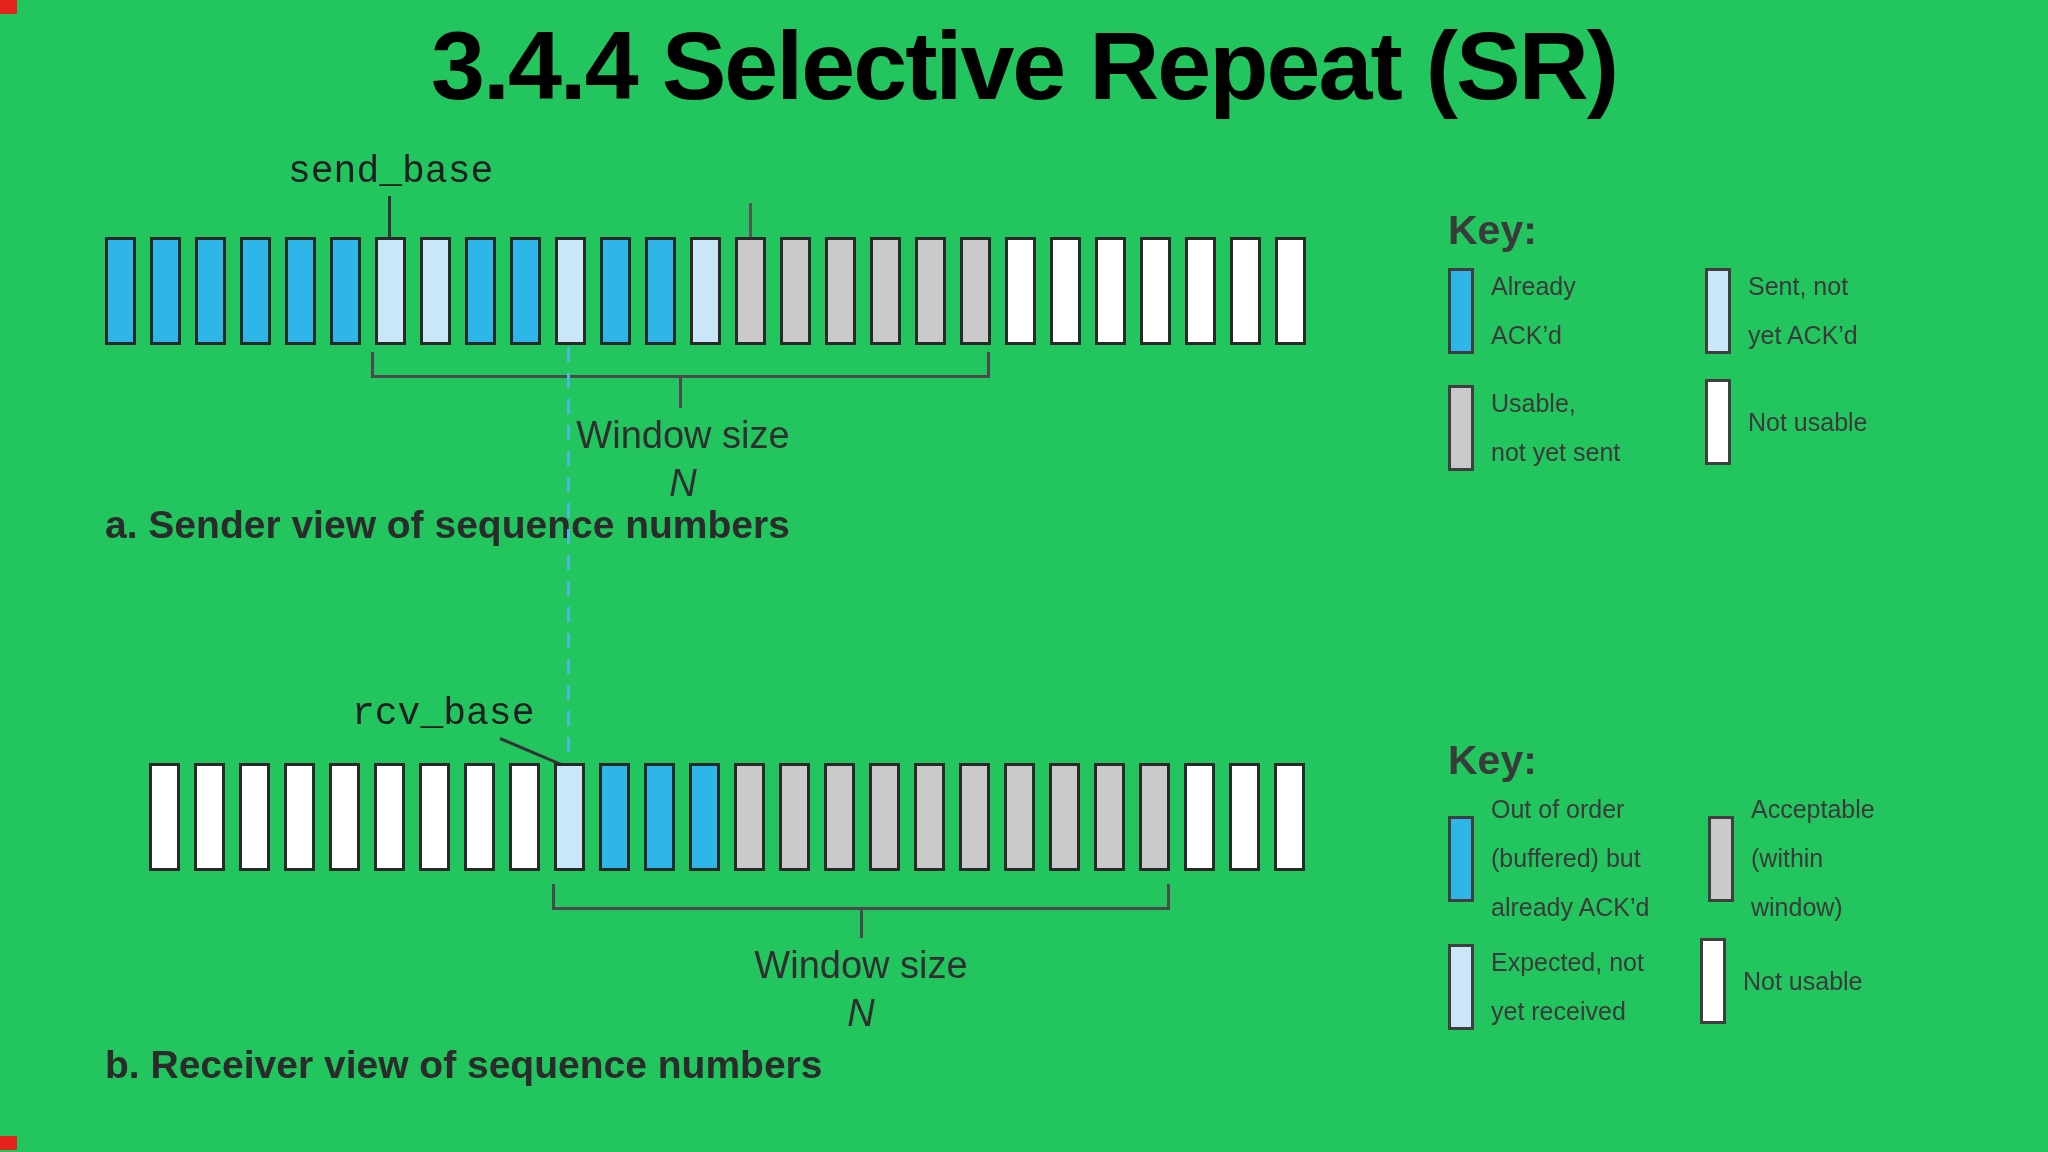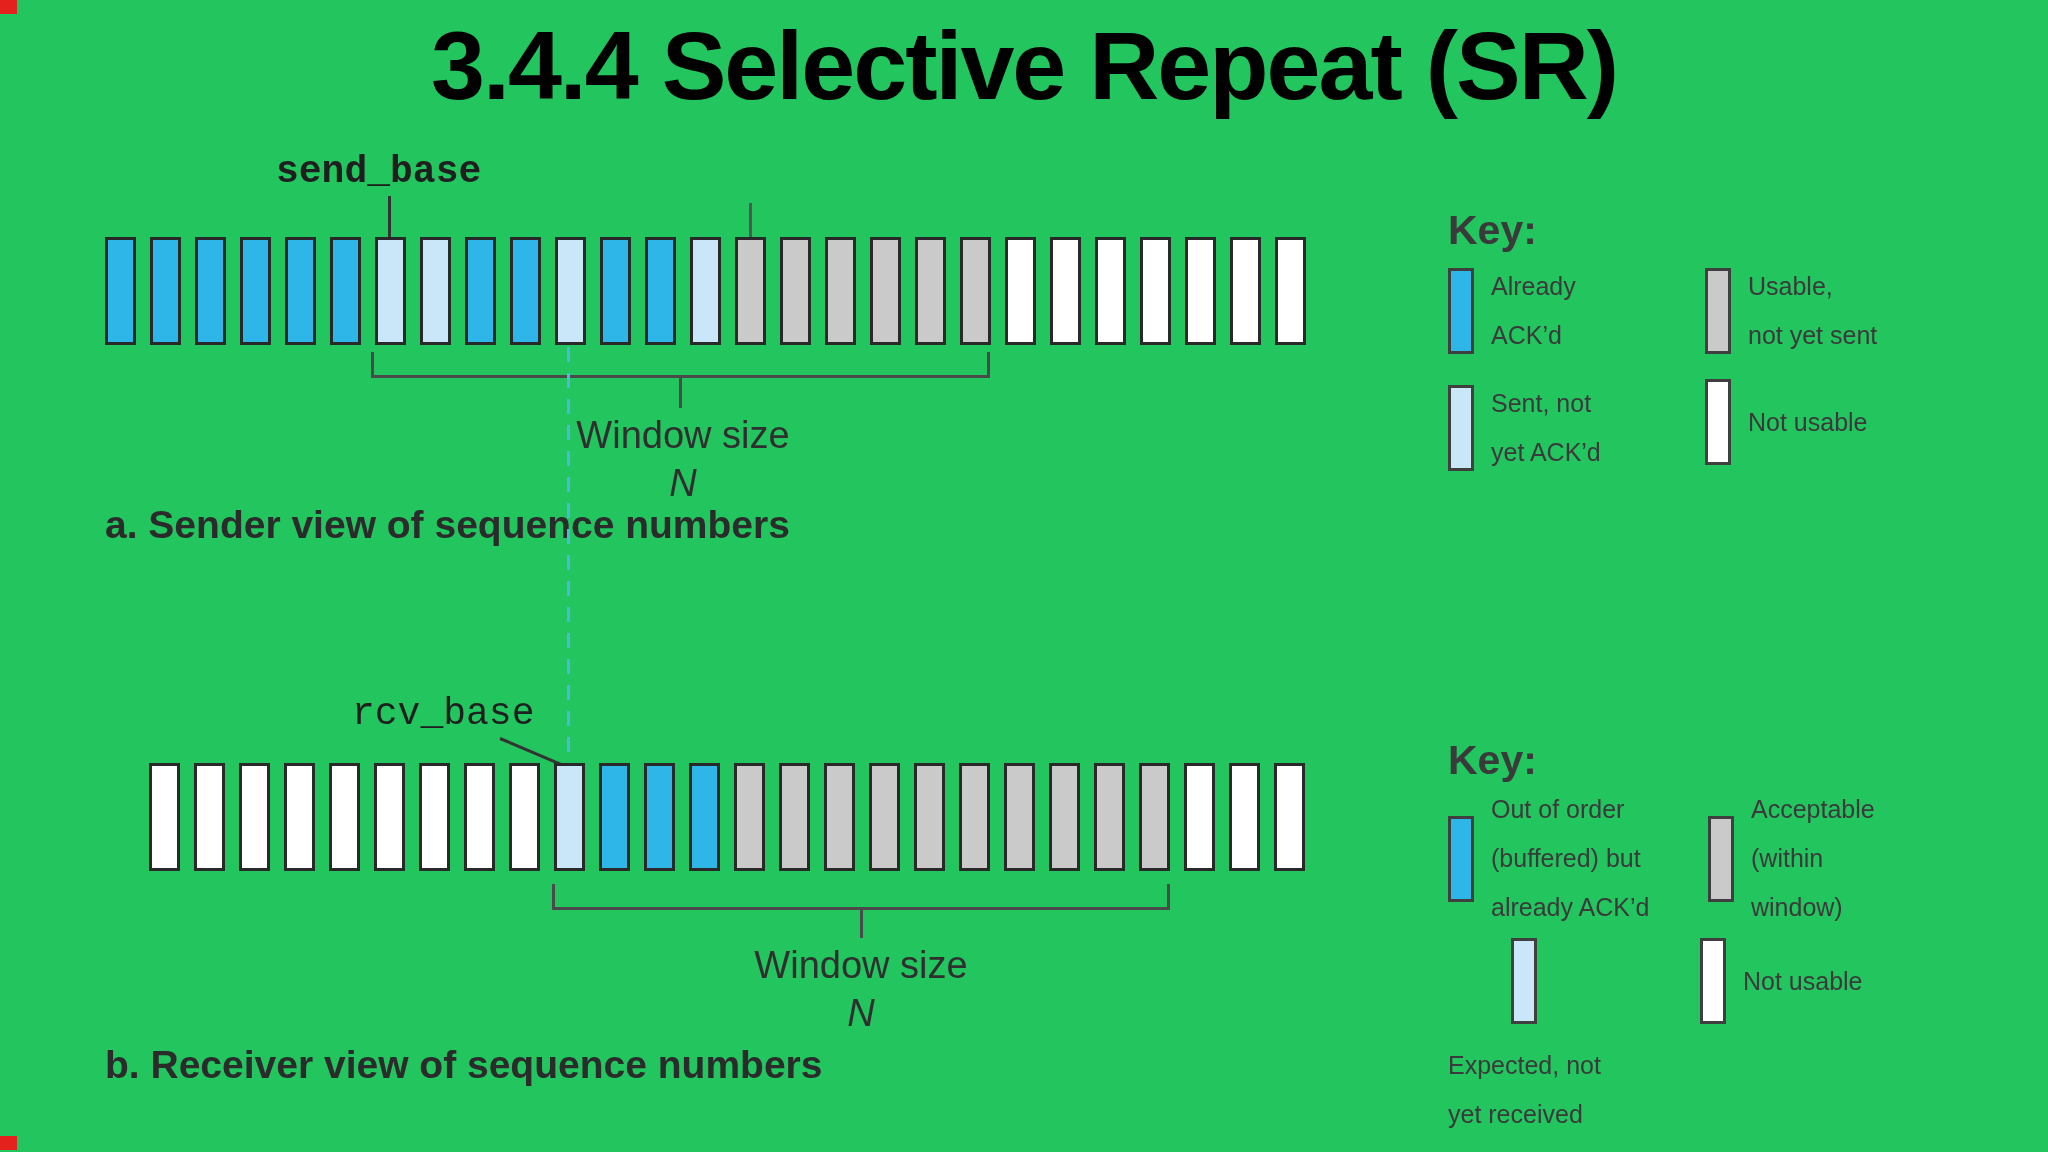--- a/index.html
+++ b/index.html
@@ -8,21 +8,21 @@
   
   .corner{position:absolute;left:0;width:17px;height:14px;background:var(--c-marker);}
   #corner-top{top:0;}
   #corner-bottom{top:1136px;}
   
   #title{position:absolute;top:10px;left:0;width:100%;text-align:center;
          font-size:97px;font-weight:800;color:#000;letter-spacing:-2px;}
   
   .mono-label{position:absolute;font-family:"Liberation Mono","DejaVu Sans Mono",monospace;
               font-size:38px;font-weight:500;color:#1f1f1f;white-space:nowrap;}
-  #send-base-label{left:276px;top:150px;font-weight:bold;}
+  #send-base-label{left:288px;top:150px;}
   #nextseqnum-label{left:640px;top:150px;}
   #rcv-base-label{left:352px;top:692px;}
   
   .pline{position:absolute;width:3px;background:#555;}
   #send-base-line{left:388px;top:196px;height:41px;background:#333;}
   #nextseqnum-line{left:749px;top:203px;height:34px;}
   #rcv-base-line{position:absolute;left:500px;top:737px;width:68px;height:3px;background:#333;
                  transform-origin:0 50%;transform:rotate(23deg);}
   
   .boxrow{position:absolute;display:flex;gap:14px;}
@@ -61,21 +61,21 @@
   .key-title{position:absolute;left:0;top:0;font-size:41px;font-weight:650;color:#3a3a3a;}
   .kentry{position:absolute;display:flex;align-items:center;gap:17px;}
   .swatch{width:26px;height:86px;box-sizing:border-box;border:3px solid #3f3f3f;flex:0 0 auto;}
   .klabel{font-size:25px;line-height:49px;color:#3a3a3a;white-space:pre-line;}
   #key-top .kentry:nth-of-type(2){left:0;top:55px;}
   #key-top .kentry:nth-of-type(3){left:257px;top:55px;}
   #key-top .kentry:nth-of-type(4){left:0;top:172px;}
   #key-top .kentry:nth-of-type(5){left:257px;top:172px;}
   #key-bottom .kentry:nth-of-type(2){left:0;top:48px;}
   #key-bottom .kentry:nth-of-type(3){left:260px;top:48px;}
-  #key-bottom .kentry:nth-of-type(4){left:0;top:201px;flex-direction:column;}
+  #key-bottom .kentry:nth-of-type(4){left:0;top:201px;}
   #key-bottom .kentry:nth-of-type(5){left:252px;top:201px;}
 </style>
 </head>
 <body>
 
 <div id="stage">
   <div class="corner" id="corner-top"></div>
   <div class="corner" id="corner-bottom"></div>
 
   <div id="title">3.4.4 Selective Repeat (SR)</div>
@@ -157,28 +157,28 @@
   <div class="caption" id="caption-b">b. Receiver view of sequence numbers</div>
 
   <div class="key" id="key-top">
     <div class="key-title">Key:</div>
   <div class="kentry">
         <div class="swatch c-dark_blue"></div>
         <div class="klabel">Already
 ACK’d</div>
       </div>
       <div class="kentry">
+        <div class="swatch c-light_blue"></div>
+        <div class="klabel">Sent, not
+yet ACK’d</div>
+      </div>
+      <div class="kentry">
         <div class="swatch c-gray"></div>
         <div class="klabel">Usable,
 not yet sent</div>
-      </div>
-      <div class="kentry">
-        <div class="swatch c-light_blue"></div>
-        <div class="klabel">Sent, not
-yet ACK’d</div>
       </div>
       <div class="kentry">
         <div class="swatch c-white"></div>
         <div class="klabel">Not usable</div>
       </div>
     </div>
   <div class="key" id="key-bottom">
     <div class="key-title">Key:</div>
   <div class="kentry">
         <div class="swatch c-dark_blue"></div>

